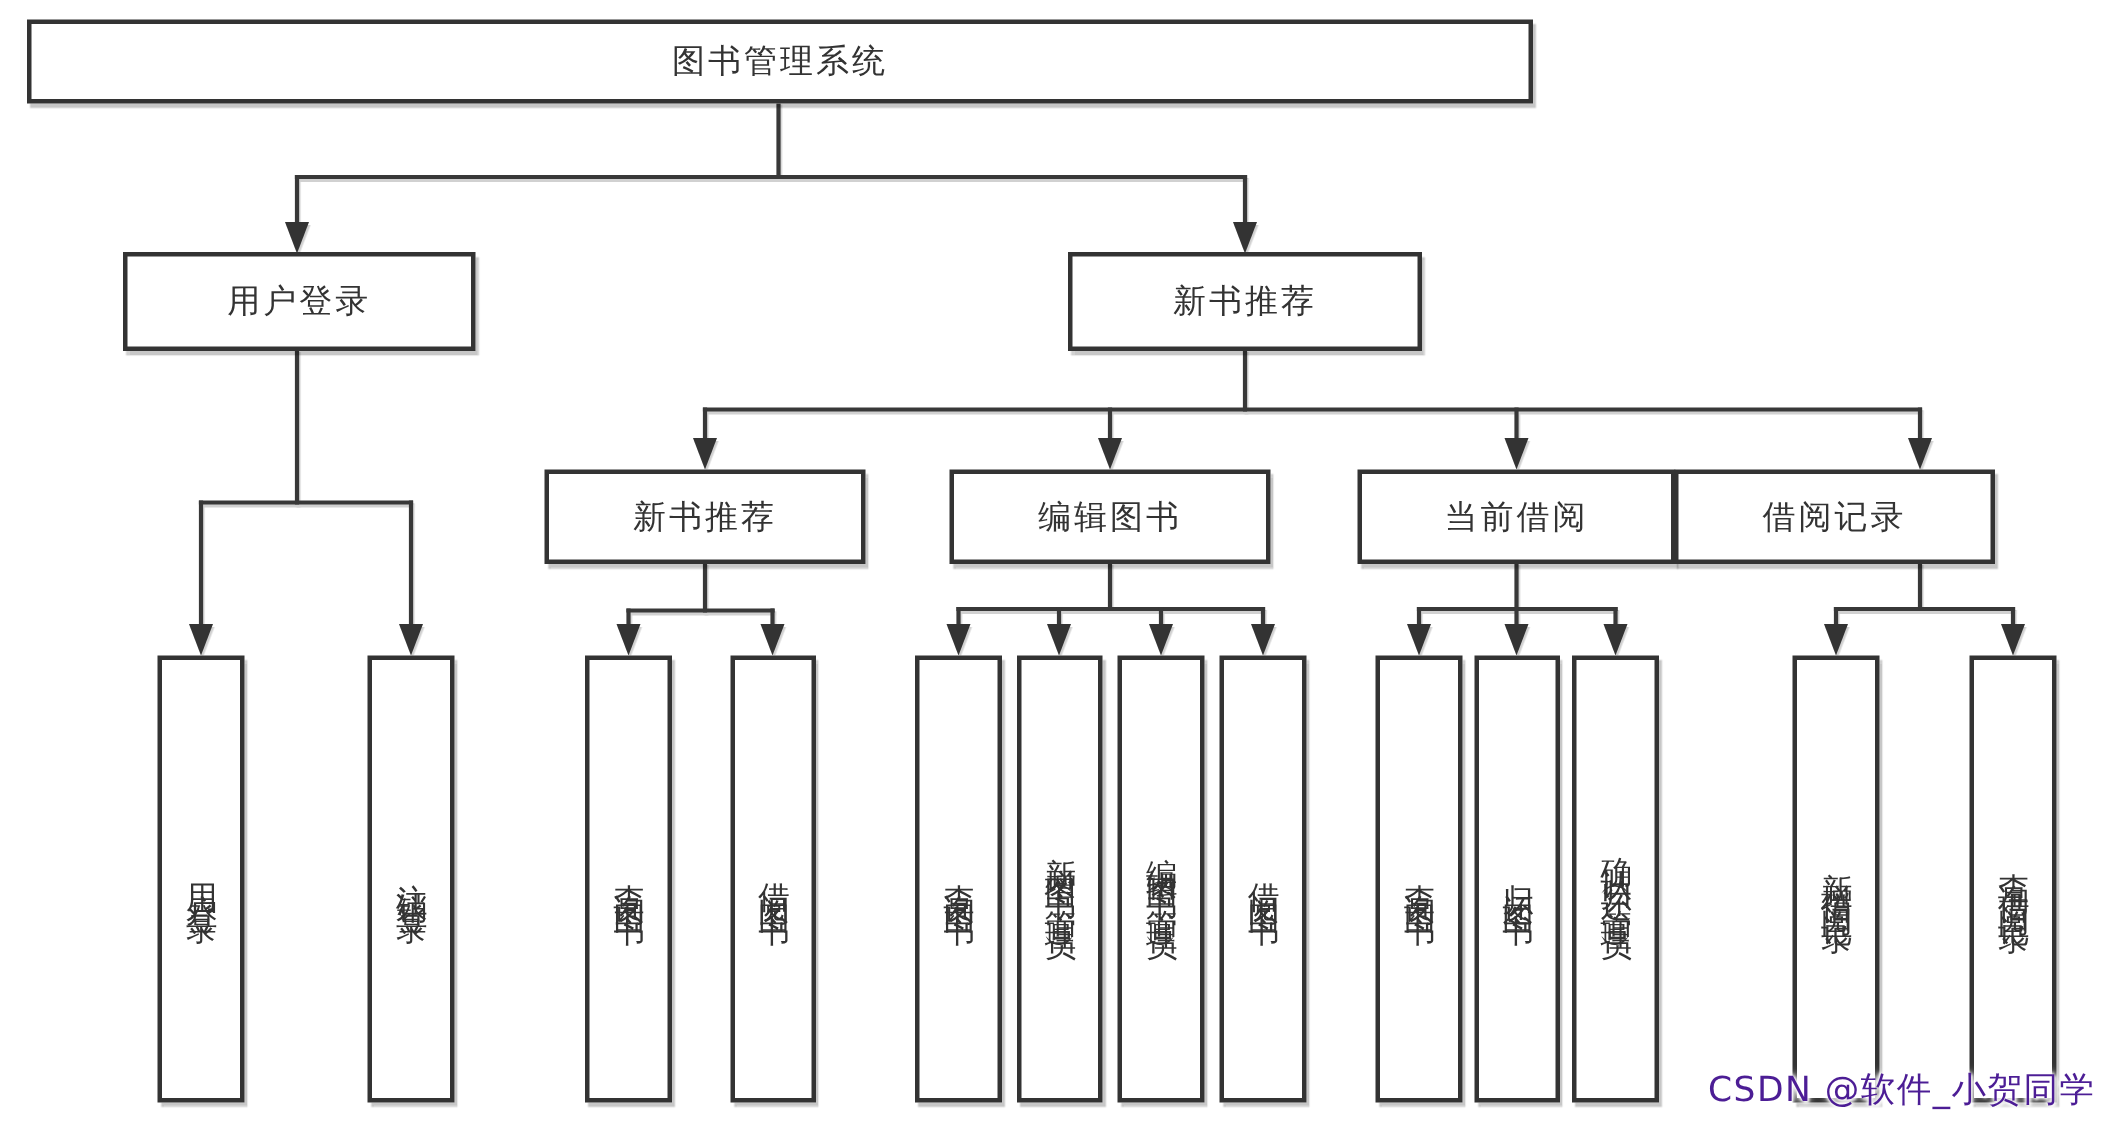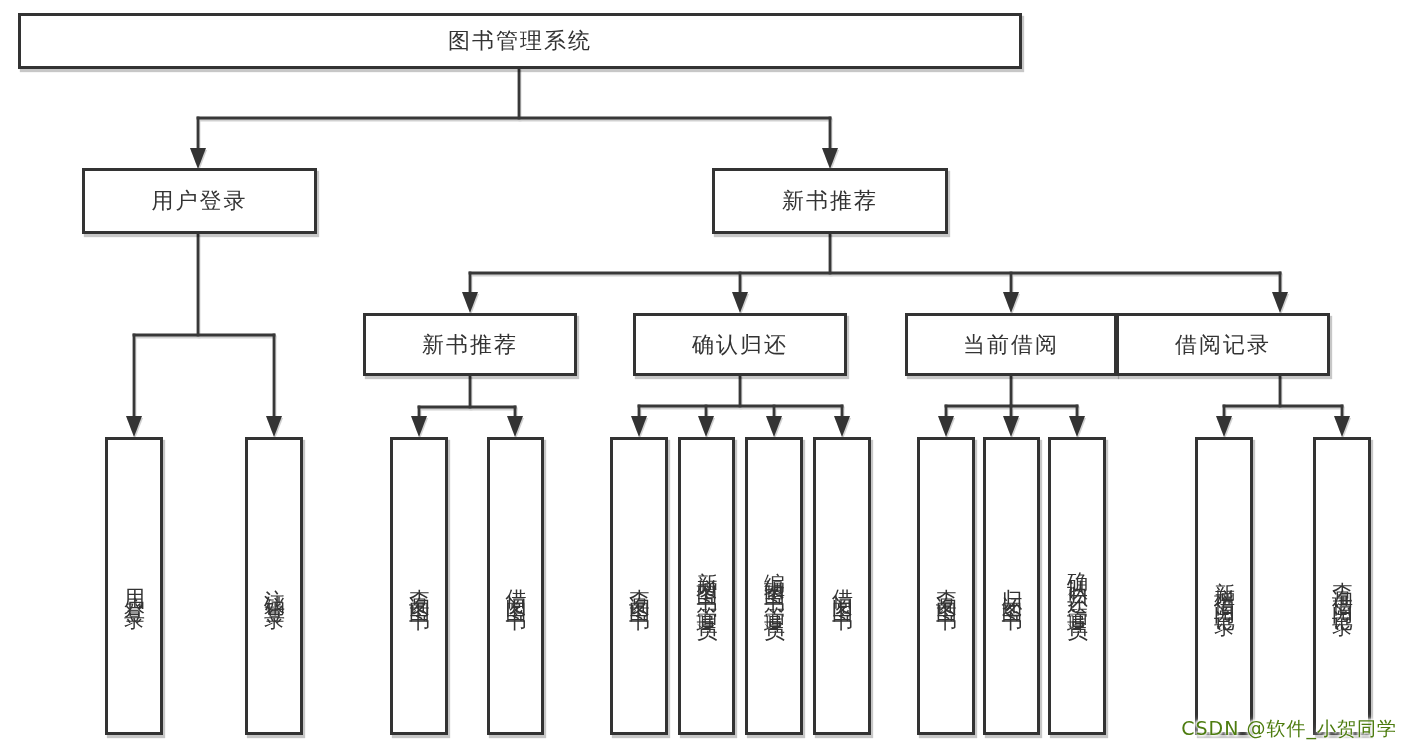--- a/index.html
+++ b/index.html
@@ -50,23 +50,23 @@
     writing-mode: vertical-rl;
     text-orientation: mixed;
     letter-spacing: 7px;
     line-height: 1;
     white-space: nowrap;
   }
   #watermark {
     position: absolute;
     right: 8px;
     bottom: 5px;
-    font-size: 19px;
+    font-size: 23px;
     letter-spacing: 1px;
-    color: #4d7c0f;
+    color: #4c1d95;
     z-index: 5;
     text-shadow:
       0 0 3px #ffffff, 0 0 5px #ffffff, 0 0 7px #ffffff,
       1px 1px 2px #ffffff, -1px -1px 2px #ffffff;
     text-align: right;
   }
 </style>
 </head>
 <body>
 
@@ -147,21 +147,21 @@
       <polygon points="1334,416 1350,416 1342,437"></polygon>
     </g>
   </svg>
 
   <div class="node" style="left:18px; top:13px; width:1004px; height:56px;">图书管理系统</div>
 
   <div class="node" style="left:82px; top:168px; width:235px; height:66px;">用户登录</div>
   <div class="node" style="left:712px; top:168px; width:236px; height:66px;">新书推荐</div>
 
   <div class="node" style="left:363px; top:313px; width:214px; height:63px;">新书推荐</div>
-  <div class="node" style="left:633px; top:313px; width:214px; height:63px;">确认归还</div>
+  <div class="node" style="left:633px; top:313px; width:214px; height:63px;">编辑图书</div>
   <div class="node" style="left:905px; top:313px; width:212px; height:63px;">当前借阅</div>
   <div class="node" style="left:1116px; top:313px; width:214px; height:63px;">借阅记录</div>
 
   <div class="node leaf" style="left:105px; top:437px; width:58px; height:298px;">
     <span class="vtext">用户登录</span>
   </div>
   <div class="node leaf" style="left:245px; top:437px; width:58px; height:298px;">
     <span class="vtext">注销登录</span>
   </div>
 

